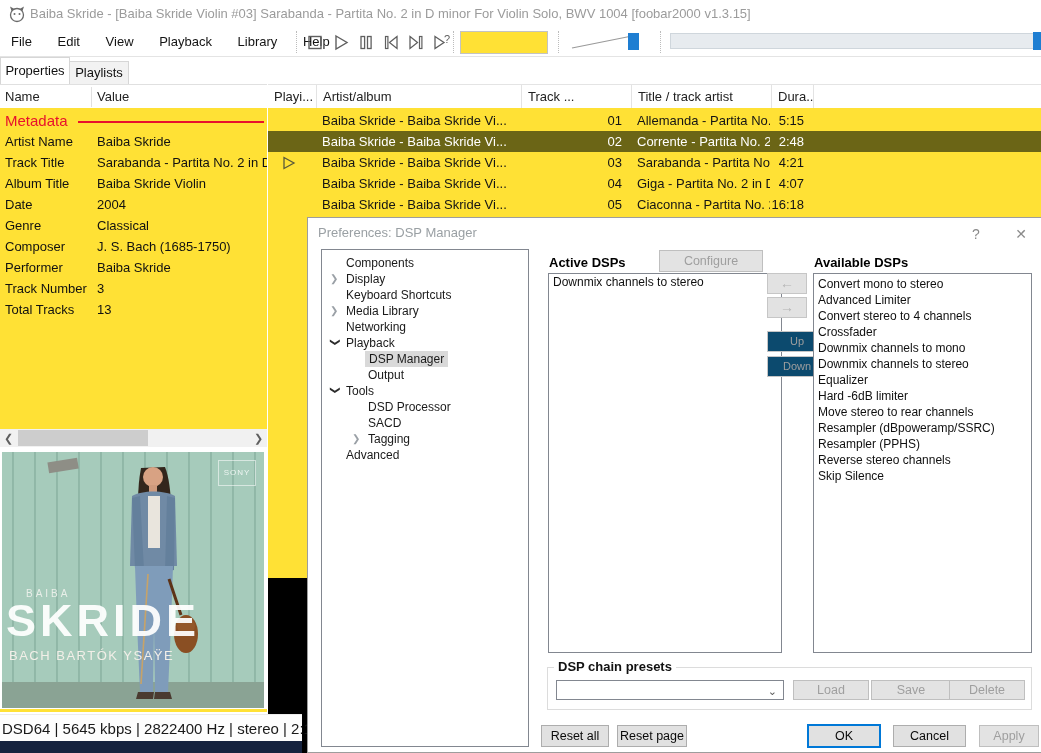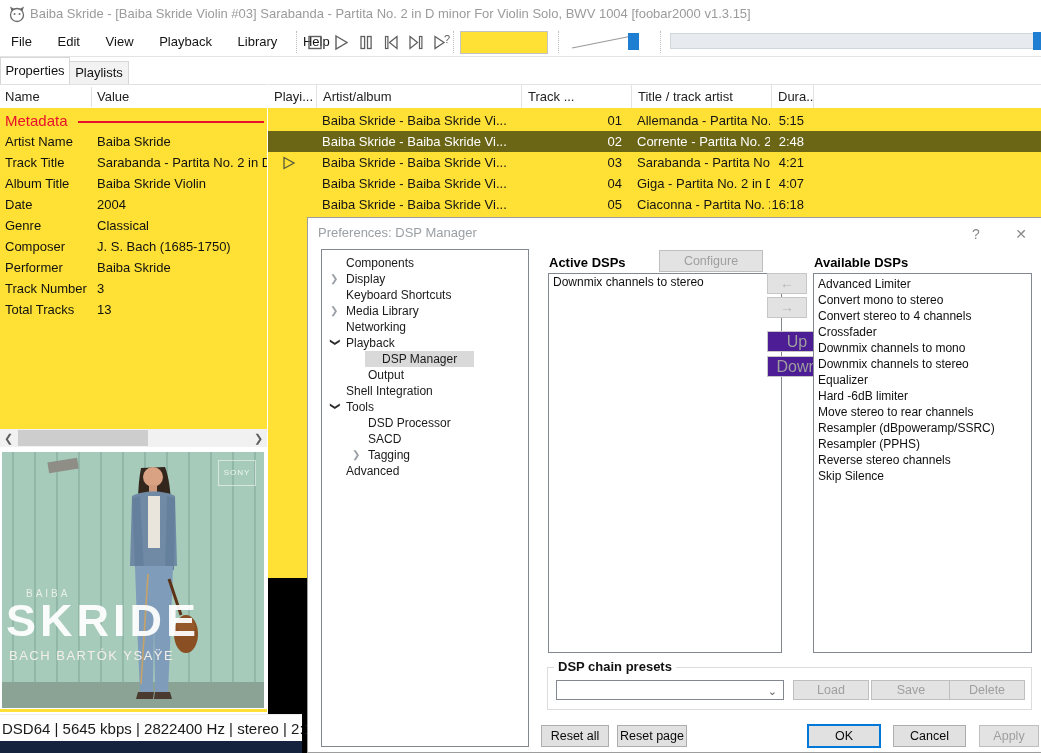--- a/index.html
+++ b/index.html
@@ -74,31 +74,31 @@
   .dlg-title{position:absolute;left:10px;top:0;line-height:30px;font-size:13px;color:#9aa0a4;}
   .dlg-help{position:absolute;left:658px;top:6px;width:20px;height:20px;color:#8a8a8a;font-size:14px;text-align:center;line-height:20px;}
   .dlg-close{position:absolute;left:702px;top:6px;width:22px;height:20px;color:#8a8a8a;font-size:14px;text-align:center;line-height:20px;}
   .tree{position:absolute;left:13px;top:31px;width:208px;height:498px;background:#fff;border:1px solid #828790;box-sizing:border-box;overflow:hidden;}
   .titem{position:relative;height:16px;line-height:16px;white-space:nowrap;color:#1a1a1a;font-size:12px;}
   .titem .lbl{position:absolute;top:0;}
   .titem .chev{position:absolute;top:0;width:12px;color:#9aa0a6;font-size:10px;}
   .titem .chev.exp{color:#2b2b2b;transform:rotate(90deg);transform-origin:5px 8px;}
   .titem.lvl0 .lbl{left:24px;} .titem.lvl0 .chev{left:8px;}
   .titem.lvl1 .lbl{left:46px;} .titem.lvl1 .chev{left:30px;}
-  .titem .sel{background:#d9d9d9;padding:0 17px;margin-left:-3px;}
+  .titem .sel{background:#d9d9d9;padding:0 4px;margin-left:-3px;}
   .sect-label{position:absolute;font-weight:bold;font-size:13px;color:#000;}
   .listbox{position:absolute;background:#fff;border:1px solid #828790;box-sizing:border-box;overflow:hidden;}
   .litem{height:16px;line-height:16px;padding-left:4px;white-space:nowrap;font-size:12px;color:#101010;}
   .btn{position:absolute;background:#e1e1e1;border:1px solid #adadad;box-sizing:border-box;text-align:center;color:#0a0a0a;font-size:12.5px;}
   .btn.disabled{background:#e3e3e3;border-color:#bfbfbf;color:#9f9f9f;}
   .btn.focus{border:2px solid #0078d7;}
   .arrowbtn{position:absolute;left:459px;width:40px;height:21px;background:#e2e2e2;border:1px solid #c6c6c6;box-sizing:border-box;
             color:#b5b5b5;text-align:center;line-height:19px;font-size:14px;}
-  .updown{position:absolute;left:459px;width:60px;height:21px;background:#4c1d95;border:1px solid #c6c6c6;box-sizing:border-box;
-          color:#9e9e9e;text-align:center;line-height:19px;font-size:16px;}
+  .updown{position:absolute;left:459px;width:60px;height:21px;background:#0c4a6e;border:1px solid #c6c6c6;box-sizing:border-box;
+          color:#9e9e9e;text-align:center;line-height:19px;font-size:11px;}
   .groupbox{position:absolute;left:239px;top:449px;width:485px;height:43px;border:1px solid #dcdcdc;box-sizing:border-box;}
   .gb-legend{position:absolute;left:246px;top:441px;background:#fff;padding:0 4px;font-weight:bold;font-size:13px;}
   .combo{position:absolute;left:248px;top:462px;width:228px;height:20px;background:#fff;border:1px solid #828790;box-sizing:border-box;}
   .combo .chev{position:absolute;right:6px;top:1px;color:#5a5a5a;font-size:11px;line-height:18px;}
 </style>
 </head>
 <body>
 
 <div class="screen">
 
@@ -362,23 +362,20 @@
           <span class="chev exp">❯</span>
           <span class="lbl">Playback</span>
         </div>
       <div class="titem lvl1">
           <span class="lbl sel">DSP Manager</span>
         </div>
       <div class="titem lvl1">
           <span class="lbl">Output</span>
         </div>
       <div class="titem lvl0">
-          <span class="lbl">Shell Integration</span>
-        </div>
-      <div class="titem lvl0">
           <span class="chev exp">❯</span>
           <span class="lbl">Tools</span>
         </div>
       <div class="titem lvl1">
           <span class="lbl">DSD Processor</span>
         </div>
       <div class="titem lvl1">
           <span class="lbl">SACD</span>
         </div>
       <div class="titem lvl1">
@@ -399,22 +396,22 @@
     </div>
 
     <div class="arrowbtn" style="top:55px;"><span>←</span></div>
     <div class="arrowbtn" style="top:79px;"><span>→</span></div>
     <div class="updown" style="top:113px;"><span>Up</span></div>
     <div class="updown" style="top:138px;"><span>Down</span></div>
 
     <span class="sect-label" style="left:506px;top:37px;">Available DSPs</span>
     <div class="listbox" style="left:505px;top:55px;width:219px;height:380px;">
       <div style="height:2px;"></div>
+      <div class="litem">Convert mono to stereo</div>
       <div class="litem">Advanced Limiter</div>
-      <div class="litem">Convert mono to stereo</div>
       <div class="litem">Convert stereo to 4 channels</div>
       <div class="litem">Crossfader</div>
       <div class="litem">Downmix channels to mono</div>
       <div class="litem">Downmix channels to stereo</div>
       <div class="litem">Equalizer</div>
       <div class="litem">Hard -6dB limiter</div>
       <div class="litem">Move stereo to rear channels</div>
       <div class="litem">Resampler (dBpoweramp/SSRC)</div>
       <div class="litem">Resampler (PPHS)</div>
       <div class="litem">Reverse stereo channels</div>

